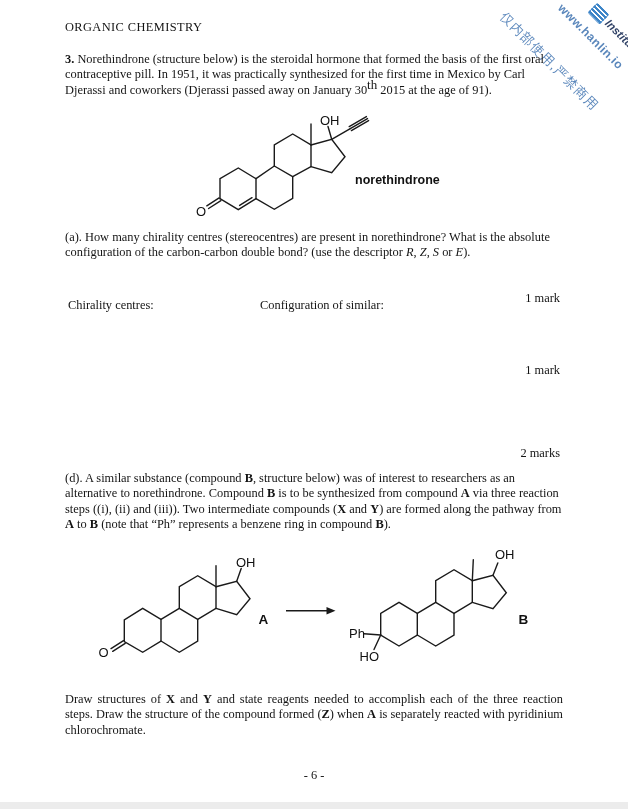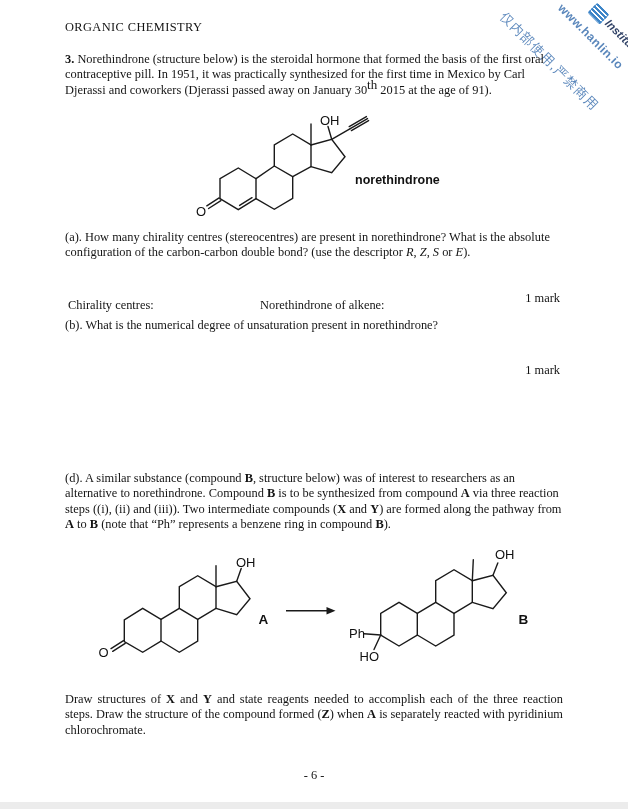--- a/index.html
+++ b/index.html
@@ -64,27 +64,27 @@
     <g fill="#111111" font-family="Liberation Sans, sans-serif" font-size="13">
       <text x="11" y="107.5" text-anchor="middle">O</text>
       <text x="130" y="16.5">OH</text>
       <text x="165" y="76" font-weight="bold" font-size="12.5">norethindrone</text>
     </g>
   </svg>
 
   <div class="block" style="top:230px"><span>(a). How many chirality centres (stereocentres) are present in norethindrone? What is the absolute configuration of the carbon-carbon double bond? (use the descriptor </span><span style="font-style: italic;">R</span><span>, </span><span style="font-style: italic;">Z</span><span>, </span><span style="font-style: italic;">S</span><span> or </span><span style="font-style: italic;">E</span><span>).</span></div>
 
   <div class="answer-row">
-    <span class="lbl1">Chirality centres:</span><span>Norethindrone of alkene:</span>
+    <span class="lbl1">Chirality centres:</span><span>Configuration of similar:</span>
   </div>
   <div class="mark" style="top:291px">1 mark</div>
 
-  <div class="block" style="top:318px">(b). What is the numerical degree of unsaturation present in norethindrone?</div>
   <div class="mark" style="top:363px">1 mark</div>
 
+  <div class="mark" style="top:446px">2 marks</div>
 
   <div class="block" style="top:471px"><span>(d). A similar substance (compound </span><span style="font-weight: bold;">B</span><span>, structure below) was of interest to researchers as an alternative to norethindrone. Compound </span><span style="font-weight: bold;">B</span><span> is to be synthesized from compound </span><span style="font-weight: bold;">A</span><span> via three reaction steps ((i), (ii) and (iii)). Two intermediate compounds (</span><span style="font-weight: bold;">X</span><span> and </span><span style="font-weight: bold;">Y</span><span>) are formed along the pathway from </span><span style="font-weight: bold;">A</span><span> to </span><span style="font-weight: bold;">B</span><span> (note that “Ph” represents a benzene ring in compound </span><span style="font-weight: bold;">B</span><span>).</span></div>
 
   <svg class="struct" style="left:60px;top:545px" width="560" height="150" viewBox="0 0 560 150">
     <g stroke="#1a1a1a" stroke-width="1.4" fill="none" stroke-linecap="round">
       <path d="M64.3,96.7 L64.3,75 L82.7,63.3 L101,74.3 L101,96 L82.7,107.3 Z"></path>
       <line x1="63.5" y1="95.6" x2="51" y2="103.6"></line>
       <line x1="65.2" y1="98.3" x2="52.7" y2="106.3"></line>
       <path d="M101,96 L119.3,107.3 L137.7,96 L137.7,74.3 L119.3,63.3 L101,74.3"></path>
       <path d="M119.3,63.3 L119.3,41.7 L137.7,30.7 L156,41.7 L156,63.3 L137.7,74.3"></path>

